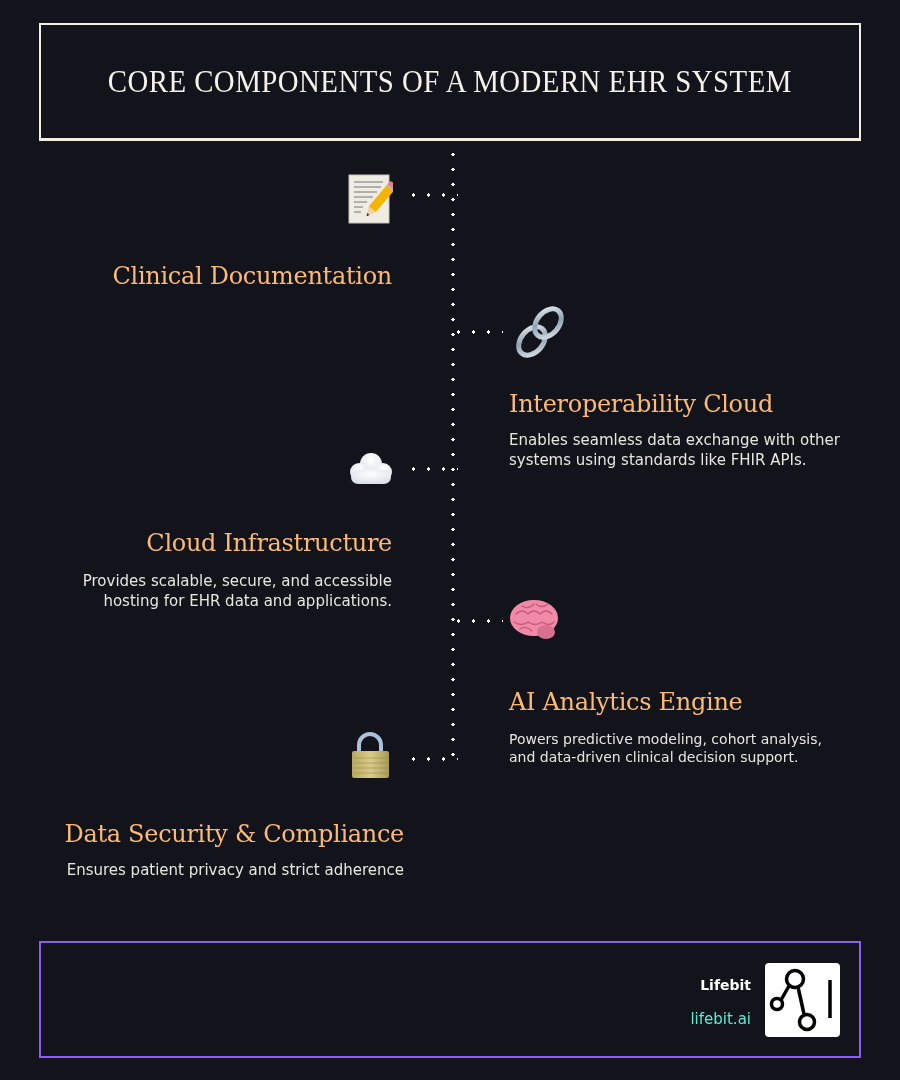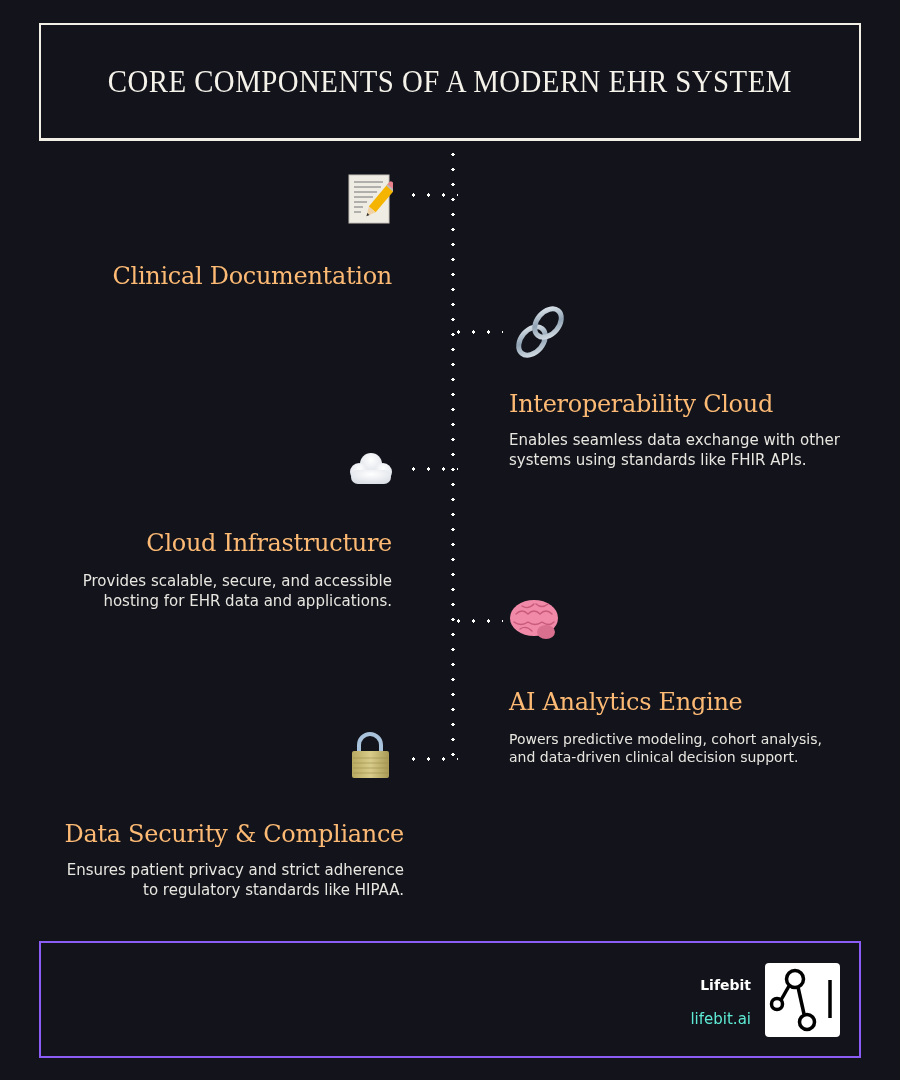--- a/index.html
+++ b/index.html
@@ -197,21 +197,20 @@
       <line x1="5" y1="27" x2="40" y2="27"></line>
         <line x1="5" y1="32" x2="40" y2="32"></line>
       <line x1="5" y1="37" x2="40" y2="37"></line>
         <line x1="5" y1="42" x2="40" y2="42"></line>
     </g>
   </svg>
 </div>
 <div class="item-title left" style="right:496px; top:820px;">Data Security &amp; Compliance</div>
 <div class="item-desc left" style="right:496px; top:860px; font-size:15px;">
   <div>Ensures patient privacy and strict adherence</div>
-  <div>to regulatory standards like HIPAA.</div>
 </div>
 
 <div class="footer-box">
   <div class="brand-name">Lifebit</div>
   <div class="brand-url">lifebit.ai</div>
   <div class="logo">
     <svg width="75" height="74" viewBox="0 0 75 74">
       <g fill="none" stroke="#000" stroke-width="3.5">
         <circle cx="30" cy="16" r="8.5"></circle>
         <circle cx="12" cy="41" r="5.5"></circle>

